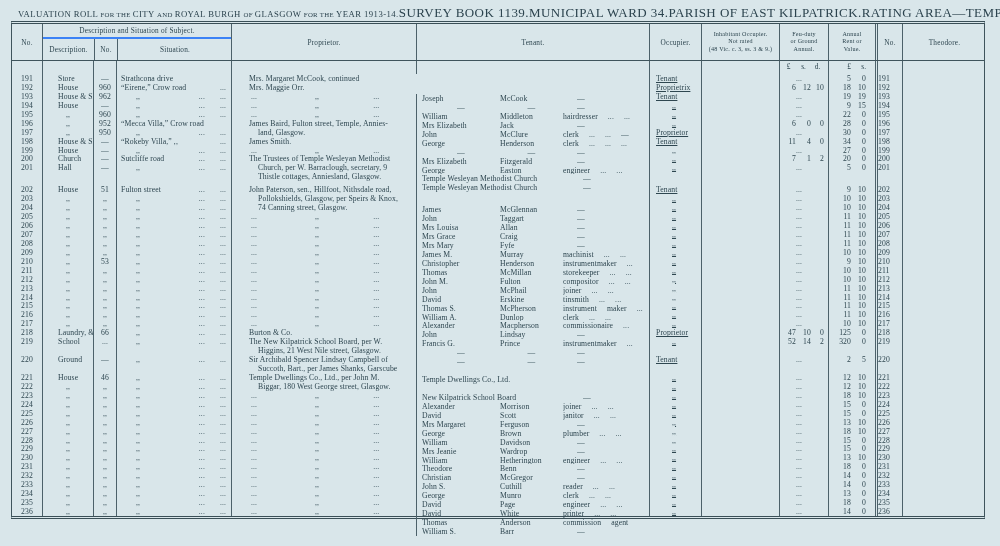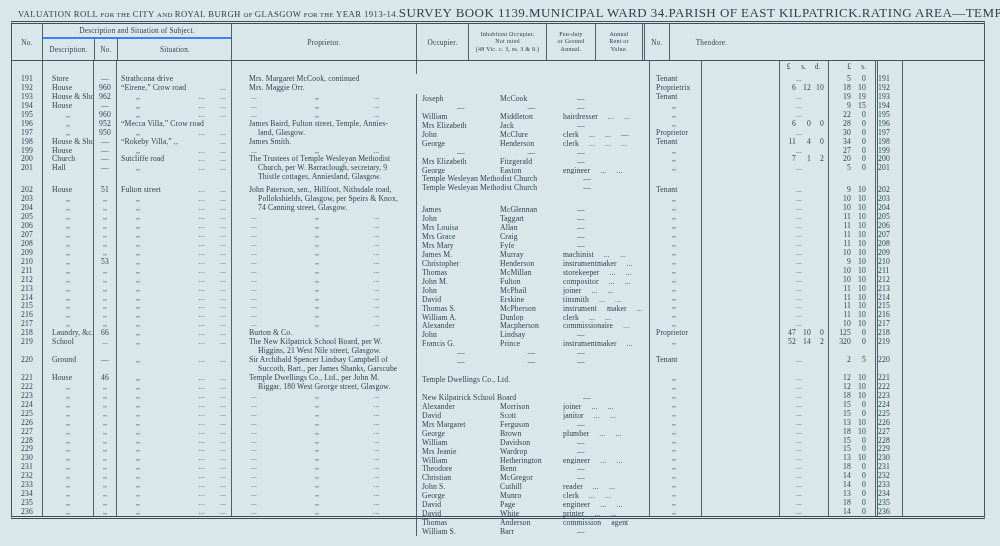--- a/index.html
+++ b/index.html
@@ -50,38 +50,38 @@
 
   
   .units{ display:flex; height:13px; font-size:7.4px; line-height:12px; }
   .units .cell{ height:100%; flex:none; }
 
   
   .trow{ display:flex; height:8.95px; line-height:9.1px; font-size:7.7px; white-space:nowrap; letter-spacing:.1px; }
   .cell{ height:100%; overflow:hidden; flex:none; }
   .tc{ text-align:center; }
   .trow .c1{ text-align:center; }
-  .trow .c2{ padding-left:9px; }
+  .trow .c2{ padding-left:15px; }
   .trow .c2.dit{ padding-left:0; text-align:center; }
   .trow .c3{ text-align:center; }
   .trow .c4{ display:flex; }
   .s-main{ padding-left:4px; }
   .s-main.sdit{ padding-left:19px; }
   .s-dots{ margin-left:auto; padding-right:5px; word-spacing:13px; }
   .trow .c5{ padding-left:17px; }
   .trow .c5.pdit{ display:flex; padding-left:0; }
   .pd0{ margin-left:19px; } .pd1{ margin-left:58px; } .pd2{ margin-left:54px; }
   .indent{ padding-left:9px; display:inline-block; }
   .trow .c6{ display:flex; padding-left:5px;margin-top:20px; }
   .t-f{ width:78px; flex:none; }
   .t-f.wide{ width:147px; }
   .t-l{ width:63px; flex:none; }
   .t-o{ flex:1 1 auto; word-spacing:8px; overflow:hidden; }
   .t-o.tdash{ padding-left:14px; word-spacing:0; }
-  .trow .c7{ padding-left:6px; }
+  .trow .c7{ padding-left:6px;text-decoration:underline; }
   .trow .c7.odit{ padding-left:22px; }
   .trow .c9, .units .c9{ display:flex; justify-content:flex-end; padding-right:4px; }
   .m0{ width:15px; text-align:right; flex:none; }
   .m1{ width:15px; text-align:right; flex:none; }
   .m2{ width:13px; text-align:right; flex:none; }
   .mu{ text-align:center; }
   .fdots{ flex:1; text-align:center; padding-right:6px; }
   .trow .c10, .units .c10{ display:flex; justify-content:flex-end; padding-right:9px; }
   .r0{ width:23px; text-align:right; flex:none; }
   .r1{ width:15px; text-align:right; flex:none; }
@@ -107,20 +107,23 @@
       <div class="hg-top">Description and Situation of Subject.</div>
       <div class="hg-bot">
         <div class="hc2 c2">Description.</div>
         <div class="hc2 c3 bl">No.</div>
         <div class="hc2 c4 bl">Situation.</div>
       </div>
     </div>
     <div class="hc c5 bl">
         <span>Proprietor.</span>
       </div>
+    <div class="hc c6 bl">
+        <span>Tenant.</span>
+      </div>
     <div class="hc c7 bl">
         <span>Occupier.</span>
       </div>
     <div class="hc c8 bl small3">
       <span>Inhabitant Occupier.</span>
       <span>Not rated</span>
       <span>(48 Vic. c. 3, ss. 3 &amp; 9.)</span>
     </div>
     <div class="hc c9 bl small3">
       <span>Feu-duty</span>

